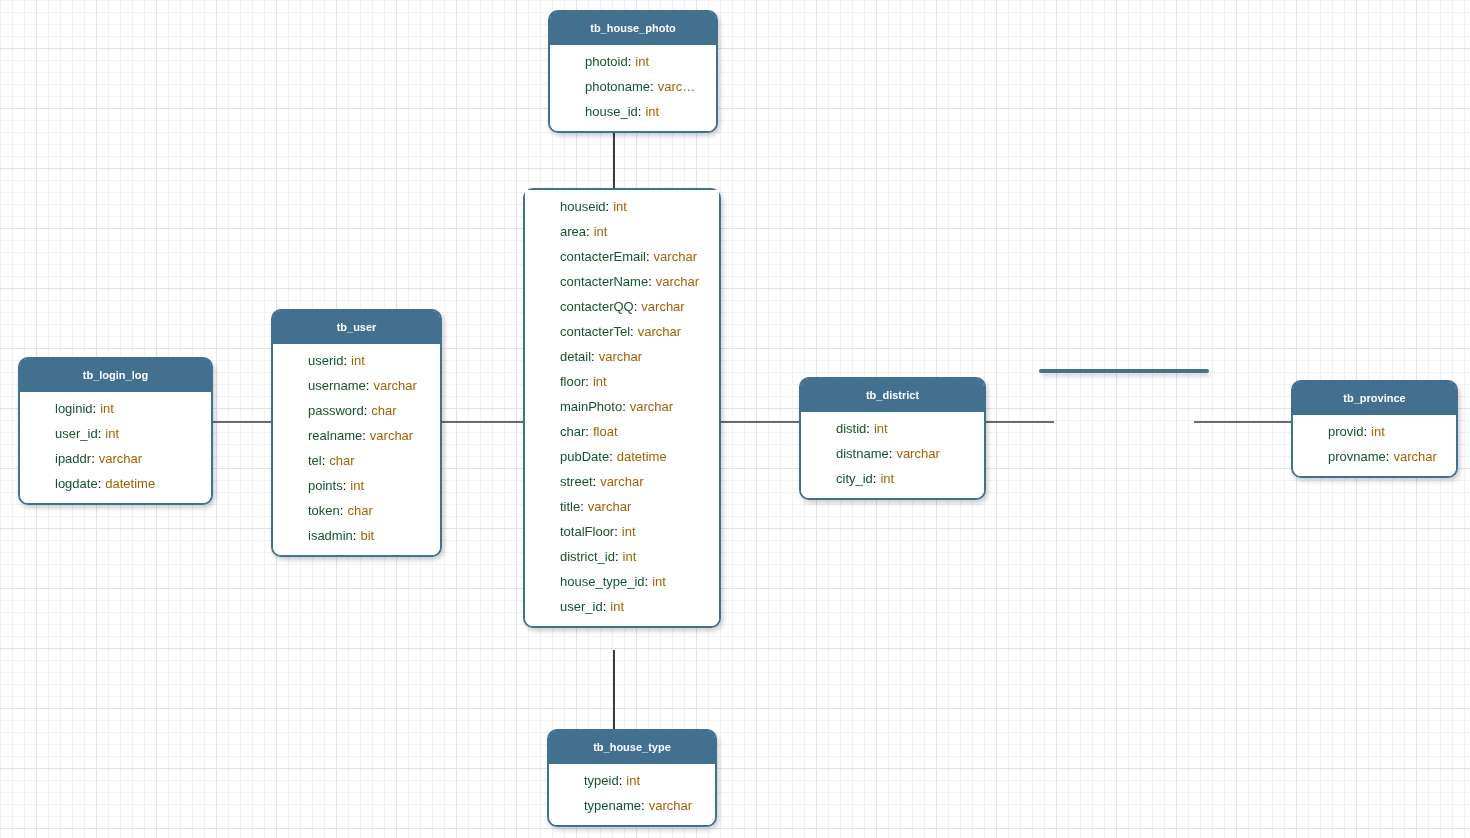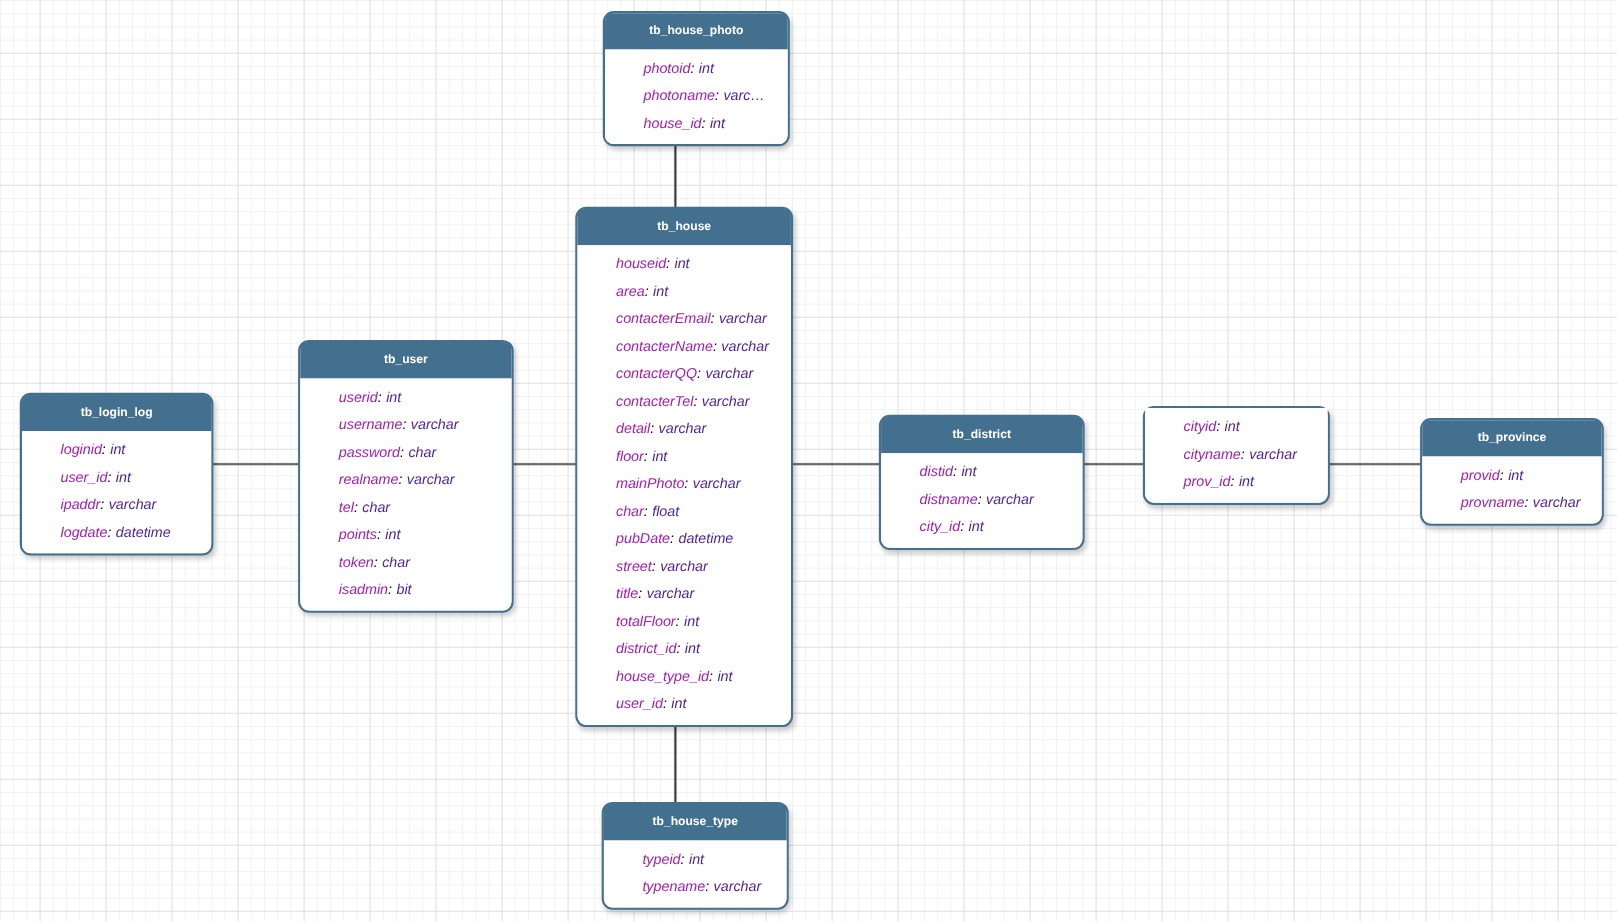--- a/index.html
+++ b/index.html
@@ -57,23 +57,23 @@
   }
   .field-row {
     height: 25px;
     line-height: 25px;
     padding-left: 35px;
     padding-right: 8px;
     font-size: 13px;
     white-space: nowrap;
     overflow: hidden;
   }
-  .field-name { color: #a21caf; font-style: italic; }
+  .field-name { color: #14532d; }
   .field-name::after { content: ":"; color: #000000; }
-  .field-type { color: #4c1d95; margin-left: 4px; font-style: italic; }
+  .field-type { color: #a16207; margin-left: 4px; }
 </style>
 </head>
 <body>
 
 <div id="canvas">
     <div class="connector h" style="left: 175px; top: 421px; width: 111px; background: rgb(107, 107, 107);"></div>
     <div class="connector h" style="left: 426px; top: 421px; width: 112px; background: rgb(107, 107, 107);"></div>
     <div class="connector h" style="left: 706px; top: 421px; width: 108px; background: rgb(107, 107, 107);"></div>
     <div class="connector h" style="left: 953px; top: 421px; width: 101px; background: rgb(107, 107, 107);"></div>
     <div class="connector h" style="left: 1194px; top: 421px; width: 112px; background: rgb(107, 107, 107);"></div>
@@ -81,77 +81,71 @@
     <div class="connector v" style="left: 613px; top: 650px; height: 94px; background: rgb(61, 61, 61);"></div>
     <div class="entity" style="left: 548px; top: 10px; width: 170px;">
     <div class="entity-header">tb_house_photo</div>
     <div class="entity-body">
         <div class="field-row"><span class="field-name">photoid</span><span class="field-type">int</span></div>
         <div class="field-row"><span class="field-name">photoname</span><span class="field-type">varc…</span></div>
         <div class="field-row"><span class="field-name">house_id</span><span class="field-type">int</span></div>
       </div>
   </div>
     <div class="entity" style="left: 523px; top: 188px; width: 198px;">
-    <div class="entity-header">tb_house</div>
     <div class="entity-body">
         <div class="field-row"><span class="field-name">houseid</span><span class="field-type">int</span></div>
         <div class="field-row"><span class="field-name">area</span><span class="field-type">int</span></div>
         <div class="field-row"><span class="field-name">contacterEmail</span><span class="field-type">varchar</span></div>
         <div class="field-row"><span class="field-name">contacterName</span><span class="field-type">varchar</span></div>
         <div class="field-row"><span class="field-name">contacterQQ</span><span class="field-type">varchar</span></div>
         <div class="field-row"><span class="field-name">contacterTel</span><span class="field-type">varchar</span></div>
         <div class="field-row"><span class="field-name">detail</span><span class="field-type">varchar</span></div>
         <div class="field-row"><span class="field-name">floor</span><span class="field-type">int</span></div>
         <div class="field-row"><span class="field-name">mainPhoto</span><span class="field-type">varchar</span></div>
         <div class="field-row"><span class="field-name">char</span><span class="field-type">float</span></div>
         <div class="field-row"><span class="field-name">pubDate</span><span class="field-type">datetime</span></div>
         <div class="field-row"><span class="field-name">street</span><span class="field-type">varchar</span></div>
         <div class="field-row"><span class="field-name">title</span><span class="field-type">varchar</span></div>
         <div class="field-row"><span class="field-name">totalFloor</span><span class="field-type">int</span></div>
         <div class="field-row"><span class="field-name">district_id</span><span class="field-type">int</span></div>
         <div class="field-row"><span class="field-name">house_type_id</span><span class="field-type">int</span></div>
         <div class="field-row"><span class="field-name">user_id</span><span class="field-type">int</span></div>
       </div>
   </div>
-    <div class="entity" style="left: 271px; top: 309px; width: 196px;">
+    <div class="entity" style="left: 271px; top: 309px; width: 171px;">
     <div class="entity-header">tb_user</div>
     <div class="entity-body">
         <div class="field-row"><span class="field-name">userid</span><span class="field-type">int</span></div>
         <div class="field-row"><span class="field-name">username</span><span class="field-type">varchar</span></div>
         <div class="field-row"><span class="field-name">password</span><span class="field-type">char</span></div>
         <div class="field-row"><span class="field-name">realname</span><span class="field-type">varchar</span></div>
         <div class="field-row"><span class="field-name">tel</span><span class="field-type">char</span></div>
         <div class="field-row"><span class="field-name">points</span><span class="field-type">int</span></div>
         <div class="field-row"><span class="field-name">token</span><span class="field-type">char</span></div>
         <div class="field-row"><span class="field-name">isadmin</span><span class="field-type">bit</span></div>
       </div>
   </div>
-    <div class="entity" style="left: 18px; top: 357px; width: 176px;">
+    <div class="entity" style="left: 18px; top: 357px; width: 195px;">
     <div class="entity-header">tb_login_log</div>
     <div class="entity-body">
         <div class="field-row"><span class="field-name">loginid</span><span class="field-type">int</span></div>
         <div class="field-row"><span class="field-name">user_id</span><span class="field-type">int</span></div>
         <div class="field-row"><span class="field-name">ipaddr</span><span class="field-type">varchar</span></div>
         <div class="field-row"><span class="field-name">logdate</span><span class="field-type">datetime</span></div>
       </div>
   </div>
     <div class="entity" style="left: 799px; top: 377px; width: 187px;">
     <div class="entity-header">tb_district</div>
     <div class="entity-body">
         <div class="field-row"><span class="field-name">distid</span><span class="field-type">int</span></div>
         <div class="field-row"><span class="field-name">distname</span><span class="field-type">varchar</span></div>
         <div class="field-row"><span class="field-name">city_id</span><span class="field-type">int</span></div>
       </div>
   </div>
     <div class="entity" style="left: 1039px; top: 369px; width: 170px;">
-    <div class="entity-body">
-        <div class="field-row"><span class="field-name">cityid</span><span class="field-type">int</span></div>
-        <div class="field-row"><span class="field-name">cityname</span><span class="field-type">varchar</span></div>
-        <div class="field-row"><span class="field-name">prov_id</span><span class="field-type">int</span></div>
-      </div>
   </div>
     <div class="entity" style="left: 1291px; top: 380px; width: 167px;">
     <div class="entity-header">tb_province</div>
     <div class="entity-body">
         <div class="field-row"><span class="field-name">provid</span><span class="field-type">int</span></div>
         <div class="field-row"><span class="field-name">provname</span><span class="field-type">varchar</span></div>
       </div>
   </div>
     <div class="entity" style="left: 547px; top: 729px; width: 170px;">
     <div class="entity-header">tb_house_type</div>

